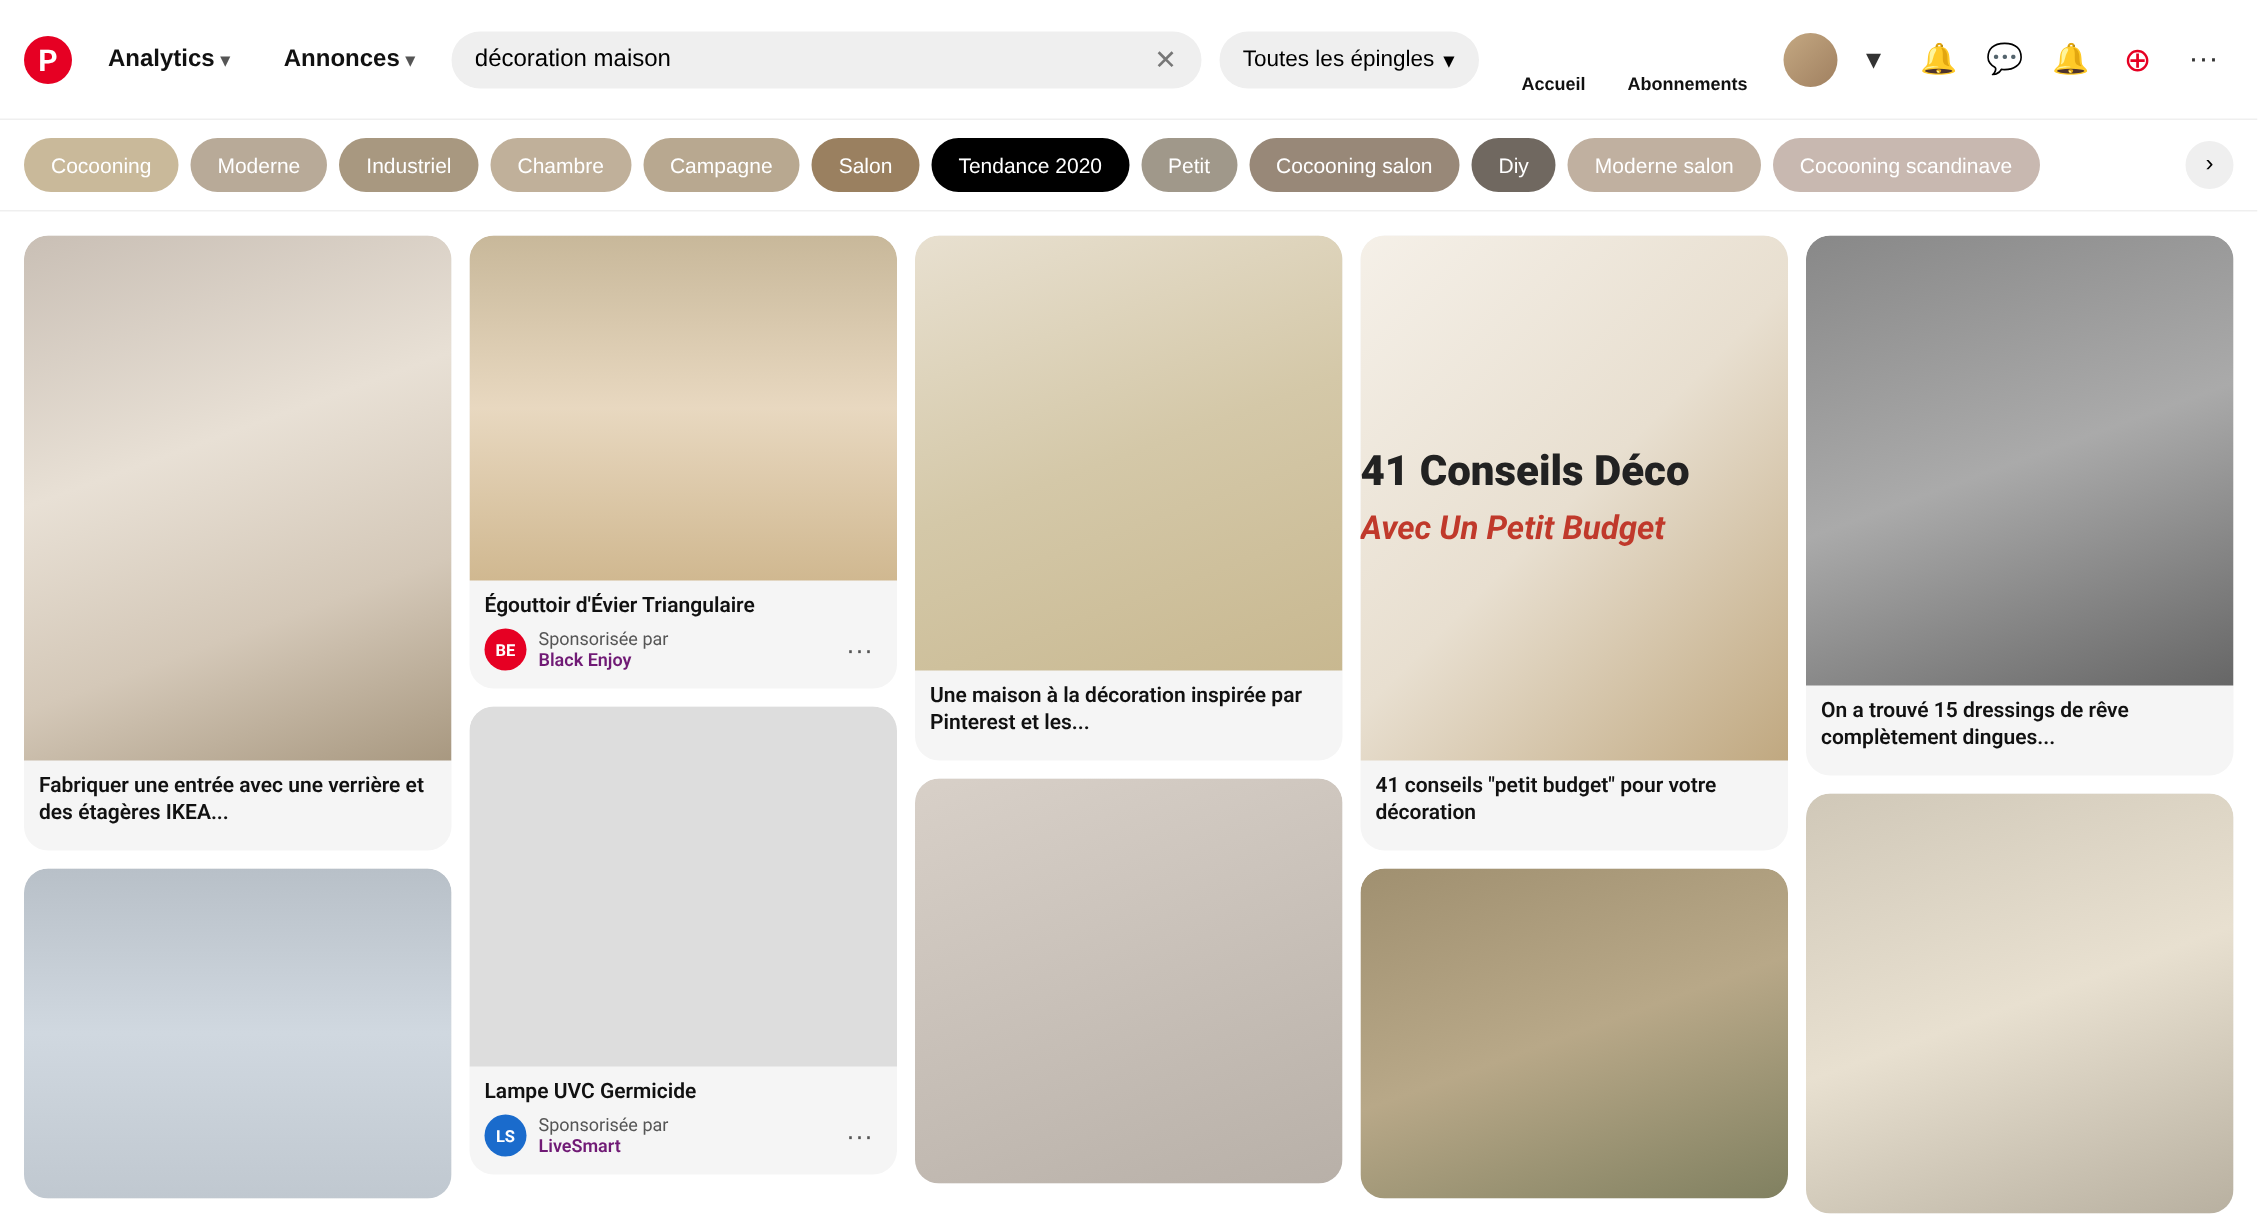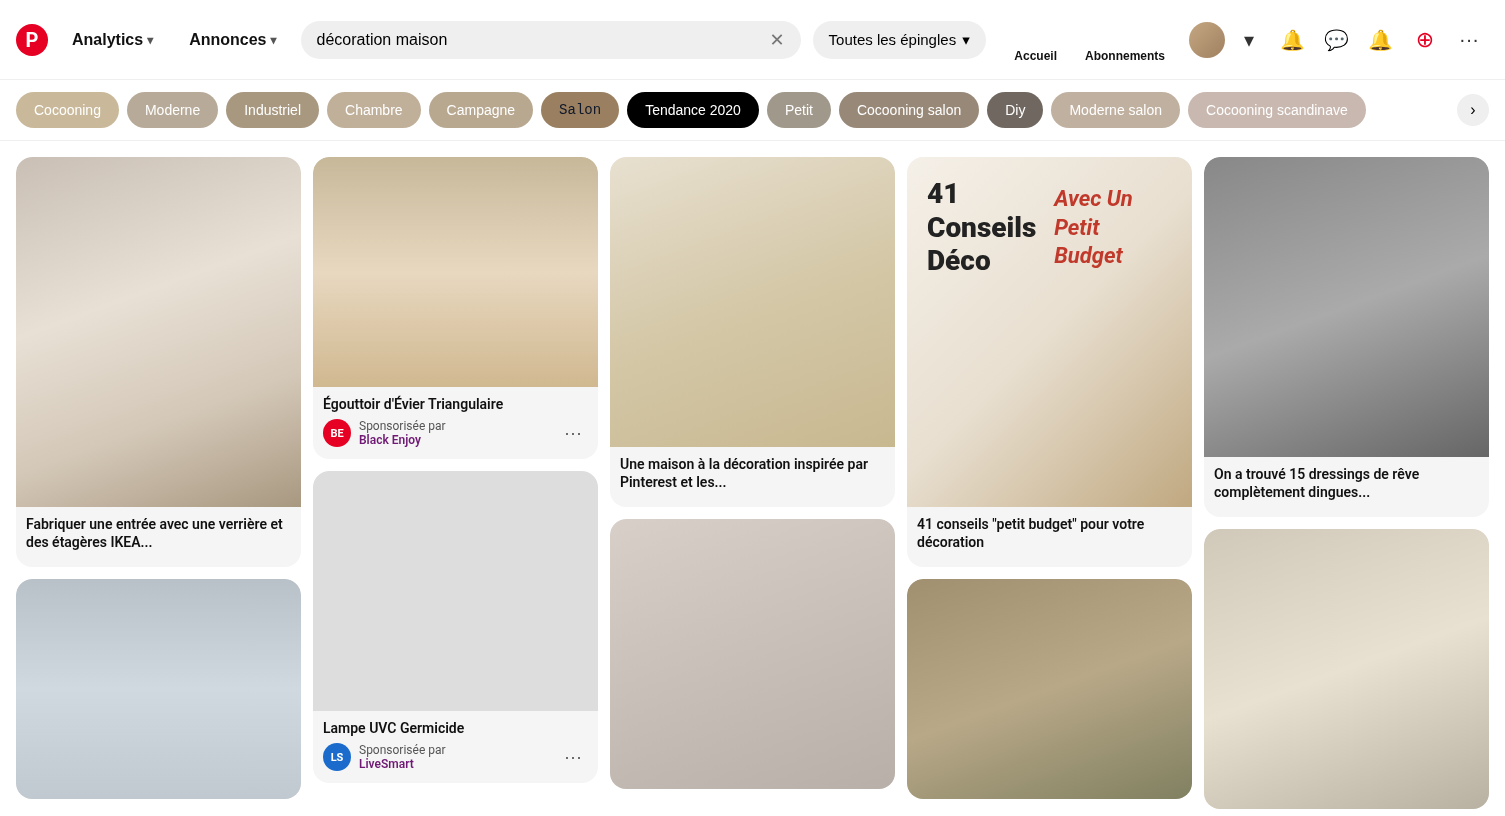--- a/index.html
+++ b/index.html
@@ -304,21 +304,21 @@
     <button class="icon-btn">···</button>
   </div>
 </header>
 
 <div class="tags-row">
   <button class="tag" style="background:#c9b99a; color:#fff;">Cocooning</button>
   <button class="tag" style="background:#b8aa98; color:#fff;">Moderne</button>
   <button class="tag" style="background:#a89880; color:#fff;">Industriel</button>
   <button class="tag" style="background:#c0b09a; color:#fff;">Chambre</button>
   <button class="tag" style="background:#b8a890; color:#fff;">Campagne</button>
-  <button class="tag" style="background:#9a8060; color:#0f172a;font-family:Liberation Mono, monospace;">Salon</button>
+  <button class="tag" style="background:#9a8060; color:#ffffff;">Salon</button>
   <button class="tag" style="background:#000000; color:#fff;">Tendance 2020</button>
   <button class="tag" style="background:#a0988a; color:#fff;">Petit</button>
   <button class="tag" style="background:#988878; color:#fff;">Cocooning salon</button>
   <button class="tag" style="background:#706860; color:#fff;">Diy</button>
   <button class="tag" style="background:#c0b0a0; color:#fff;text-align:right;">Moderne salon</button>
   <button class="tag" style="background:#c8b8b0; color:#fff;">Cocooning scandinave</button>
   <button class="tag-next">›</button>
 </div>
 
 <div class="masonry">
@@ -373,21 +373,21 @@
     <div class="pin-content">
       <div class="pin-title">Une maison à la décoration inspirée par Pinterest et les...</div>
     </div>
   </div>
 
   <div class="pin-card">
     <div class="pin-img-placeholder img-bedroom" style="height:270px;"></div>
   </div>
 
   <div class="pin-card">
-    <div class="pin-img-placeholder img-deco-text" style="height:350px; justify-content:center; align-items:flex-start; padding:20px;">
+    <div class="pin-img-placeholder img-deco-text" style="height:350px; flex-direction:column; justify-content:center; align-items:flex-start; ">
       <div style="font-size:28px; font-weight:900; color:#222; line-height:1.2;">41 Conseils Déco</div>
       <div style="font-size:22px; font-weight:700; font-style:italic; color:#c0392b; line-height:1.3; margin-top:8px;">Avec Un Petit Budget</div>
     </div>
     <div class="pin-content">
       <div class="pin-title">41 conseils "petit budget" pour votre décoration</div>
     </div>
   </div>
 
   <div class="pin-card">
     <div class="pin-img-placeholder img-pallet" style="height:220px;"></div>

